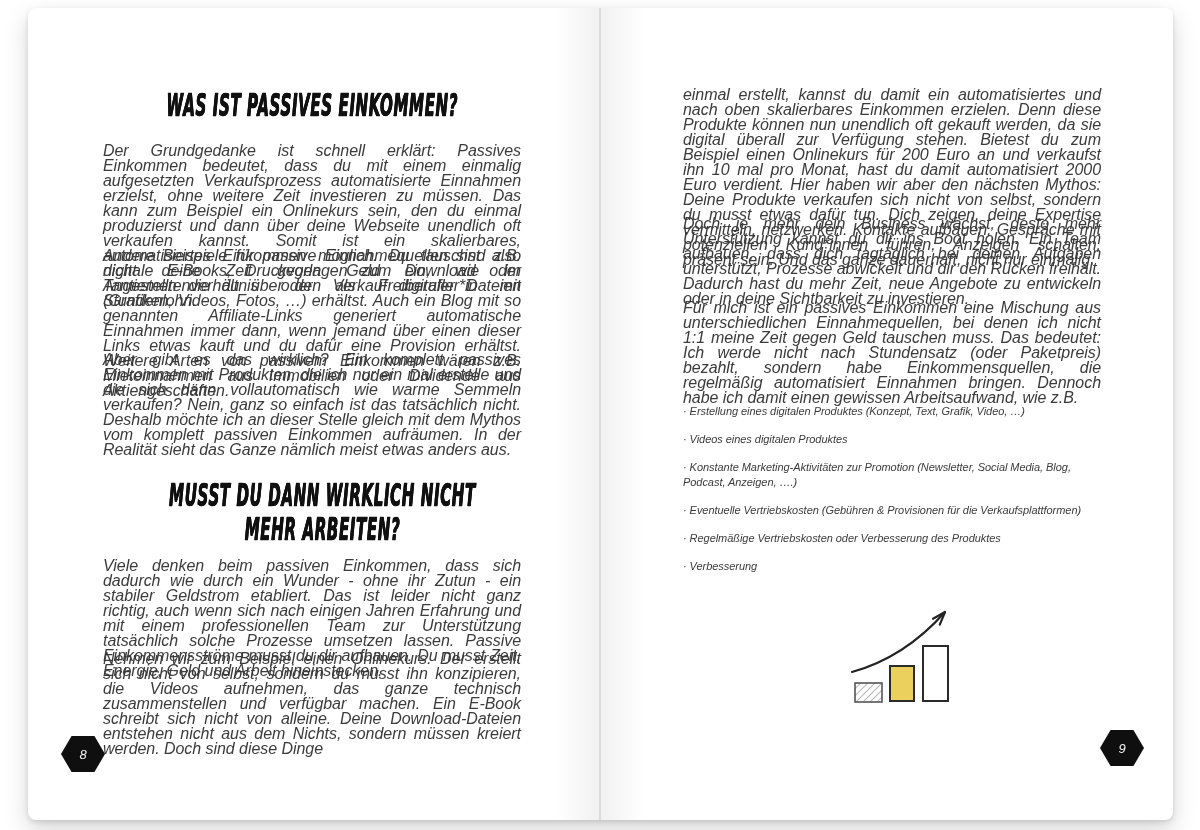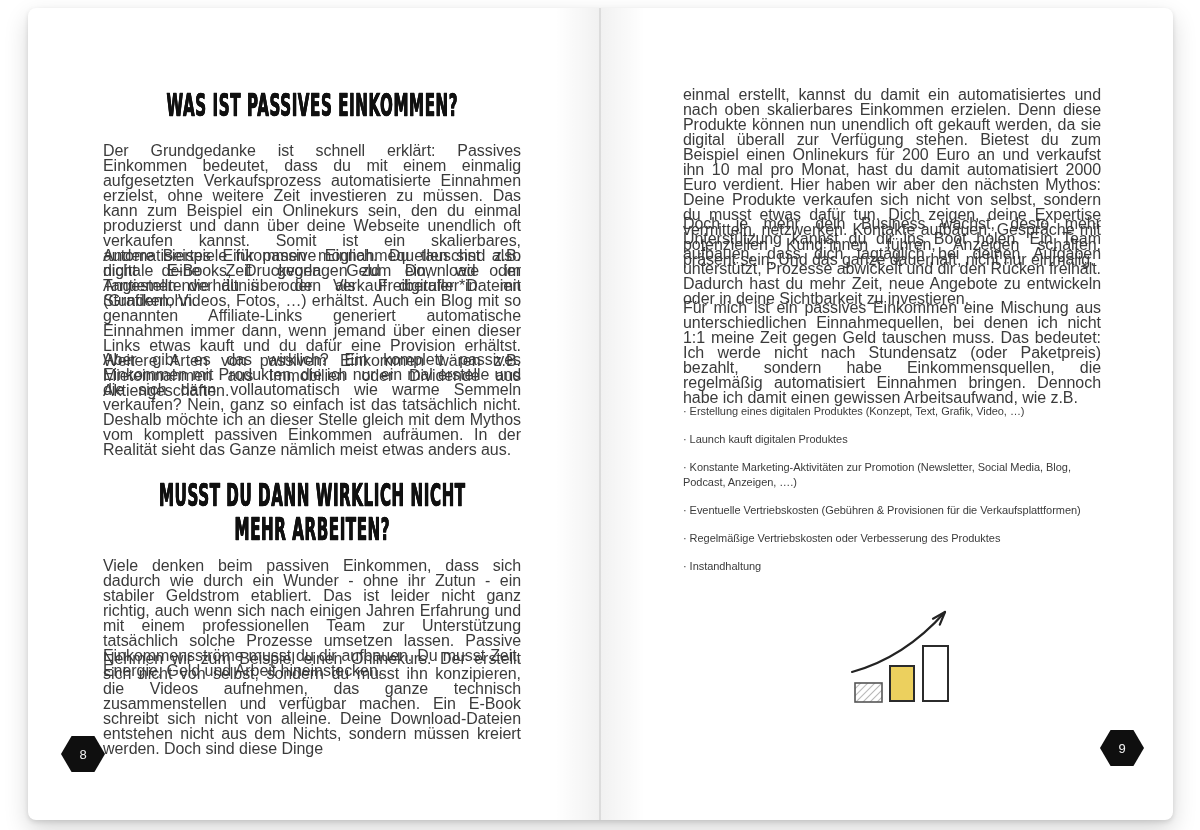--- a/index.html
+++ b/index.html
@@ -6,21 +6,21 @@
   body{
     width:1200px;height:830px;position:relative;overflow:hidden;
     background:#ffffff;
     font-family:"Liberation Sans",sans-serif;
   }
   .spread{
     position:absolute;left:28px;top:8px;width:1145px;height:812px;
     background:#ffffff;border-radius:8px;
     box-shadow:0 10px 24px rgba(0,0,0,.16),0 2px 5px rgba(0,0,0,.12);
   }
-  .page{position:absolute;top:0;height:812px;}
+  .page{position:absolute;top:0;height:812px;font-style:italic;}
   .page-left{left:0;width:572px;}
   .page-right{left:573px;width:572px;}
   .spine-line{position:absolute;left:571px;top:0;bottom:0;width:2px;background:#dcdcdc;}
   .shade-left{position:absolute;left:527px;width:44px;top:0;bottom:0;
     background:linear-gradient(to right,rgba(0,0,0,0),rgba(0,0,0,.055));}
   .shade-right{position:absolute;left:573px;width:44px;top:0;bottom:0;
     background:linear-gradient(to left,rgba(0,0,0,0),rgba(0,0,0,.055));}
 
   .body-text{
     position:absolute;width:418px;
@@ -61,21 +61,21 @@
   <div class="page page-left">
 
     <div class="heading-wrap" style="top:80px;left:75px;">
       <span class="display">WAS IST PASSIVES EINKOMMEN?</span>
     </div>
 
     <p class="body-text left-col" style="top:135px;">Der Grundgedanke ist schnell erklärt: Passives Einkommen bedeutet, dass du mit einem einmalig aufgesetzten Verkaufsprozess automatisierte Einnahmen erzielst, ohne weitere Zeit investieren zu müssen. Das kann zum Beispiel ein Onlinekurs sein, den du einmal produzierst und dann über deine Webseite unendlich oft verkaufen kannst. Somit ist ein skalierbares, automatisiertes Einkommen möglich. Du tauschst also nicht deine Zeit gegen Geld ein, wie im Angestelltenverhältnis oder als Freiberufler*in mit Stundenlohn.</p>
     <p class="body-text left-col" style="top:240px;">Andere Beispiele für passive Einnahmequellen sind z.B. digitale E-Books, Druckvorlagen zum Download oder Tantiemen die du über den Verkauf digitaler Dateien (Grafiken, Videos, Fotos, …) erhältst. Auch ein Blog mit so genannten Affiliate-Links generiert automatische Einnahmen immer dann, wenn jemand über einen dieser Links etwas kauft und du dafür eine Provision erhältst. Weitere Arten von passivem Einkommen wären z.B. Mieteinnahmen aus Immobilien oder Dividende aus Aktiengeschäften.</p>
     <p class="body-text left-col" style="top:344px;">Aber gibt es das wirklich? Ein komplett passives Einkommen mit Produkten, die ich nur ein mal erstelle und die sich dann vollautomatisch wie warme Semmeln verkaufen? Nein, ganz so einfach ist das tatsächlich nicht. Deshalb möchte ich an dieser Stelle gleich mit dem Mythos vom komplett passiven Einkommen aufräumen. In der Realität sieht das Ganze nämlich meist etwas anders aus.</p>
 
-    <div class="heading-wrap" style="top:470px;left:75px;">
+    <div class="heading-wrap" style="top:470px;left:85px;">
       <span class="display">
         <span style="display:block;">MUSST DU DANN WIRKLICH NICHT</span>
         <span style="display:block;">MEHR ARBEITEN?</span>
       </span>
     </div>
 
     <p class="body-text left-col" style="top:550px;">Viele denken beim passiven Einkommen, dass sich dadurch wie durch ein Wunder - ohne ihr Zutun - ein stabiler Geldstrom etabliert. Das ist leider nicht ganz richtig, auch wenn sich nach einigen Jahren Erfahrung und mit einem professionellen Team zur Unterstützung tatsächlich solche Prozesse umsetzen lassen. Passive Einkommensströme musst du dir aufbauen. Du musst Zeit, Energie, Geld und Arbeit hineinstecken.</p>
     <p class="body-text left-col" style="top:643px;">Nehmen wir zum Beispiel einen Onlinekurs. Der erstellt sich nicht von selbst, sondern du musst ihn konzipieren, die Videos aufnehmen, das ganze technisch zusammenstellen und verfügbar machen. Ein E-Book schreibt sich nicht von alleine. Deine Download-Dateien entstehen nicht aus dem Nichts, sondern müssen kreiert werden. Doch sind diese Dinge</p>
 
     <div class="hex" style="left:33px;top:728px;">
@@ -88,25 +88,25 @@
   <div class="spine-line"></div>
 
   <div class="page page-right">
 
     <p class="body-text right-col" style="top:79px;">einmal erstellt, kannst du damit ein automatisiertes und nach oben skalierbares Einkommen erzielen. Denn diese Produkte können nun unendlich oft gekauft werden, da sie digital überall zur Verfügung stehen. Bietest du zum Beispiel einen Onlinekurs für 200 Euro an und verkaufst ihn 10 mal pro Monat, hast du damit automatisiert 2000 Euro verdient. Hier haben wir aber den nächsten Mythos: Deine Produkte verkaufen sich nicht von selbst, sondern du musst etwas dafür tun. Dich zeigen, deine Expertise vermitteln, netzwerken. Kontakte aufbauen, Gespräche mit potenziellen Kund*innen führen, Anzeigen schalten, präsent sein. Und das ganze dauerhaft, nicht nur einmalig.</p>
     <p class="body-text right-col" style="top:208px;">Doch je mehr dein Business wächst, desto mehr Unterstützung kannst du dir ins Boot holen. Ein Team aufbauen, dass dich tagtäglich bei deinen Aufgaben unterstützt, Prozesse abwickelt und dir den Rücken freihält. Dadurch hast du mehr Zeit, neue Angebote zu entwickeln oder in deine Sichtbarkeit zu investieren.</p>
     <p class="body-text right-col" style="top:292px;">Für mich ist ein passives Einkommen eine Mischung aus unterschiedlichen Einnahmequellen, bei denen ich nicht 1:1 meine Zeit gegen Geld tauschen muss. Das bedeutet: Ich werde nicht nach Stundensatz (oder Paketpreis) bezahlt, sondern habe Einkommensquellen, die regelmäßig automatisiert Einnahmen bringen. Dennoch habe ich damit einen gewissen Arbeitsaufwand, wie z.B.</p>
 
     <div class="bullets right-col" style="position:absolute;top:396px;">
       <p class="bullet">· Erstellung eines digitalen Produktes (Konzept, Text, Grafik, Video, …)</p>
-      <p class="bullet">· Launch kauft digitalen Produktes</p>
+      <p class="bullet">· Videos eines digitalen Produktes</p>
       <p class="bullet">· Konstante Marketing-Aktivitäten zur Promotion (Newsletter, Social Media, Blog, Podcast, Anzeigen, ….)</p>
       <p class="bullet">· Eventuelle Vertriebskosten (Gebühren &amp; Provisionen für die Verkaufsplattformen)</p>
       <p class="bullet">· Regelmäßige Vertriebskosten oder Verbesserung des Produktes</p>
-      <p class="bullet">· Instandhaltung</p>
+      <p class="bullet">· Verbesserung</p>
     </div>
 
     <svg class="chart" width="155" height="120" viewBox="0 0 155 120">
       <defs>
         <pattern id="hatchP" width="5" height="5" patternUnits="userSpaceOnUse" patternTransform="rotate(45)">
           <line x1="0" y1="0" x2="0" y2="5" stroke="#9a9a9a" stroke-width="1.4"></line>
         </pattern>
       </defs>
       <rect x="14" y="87" width="27" height="19" fill="url(#hatchP)" stroke="#555555" stroke-width="1.6"></rect>
       <rect x="49" y="70" width="24" height="35" stroke="#2b2b2b" stroke-width="2" fill="#ecd05e"></rect>

